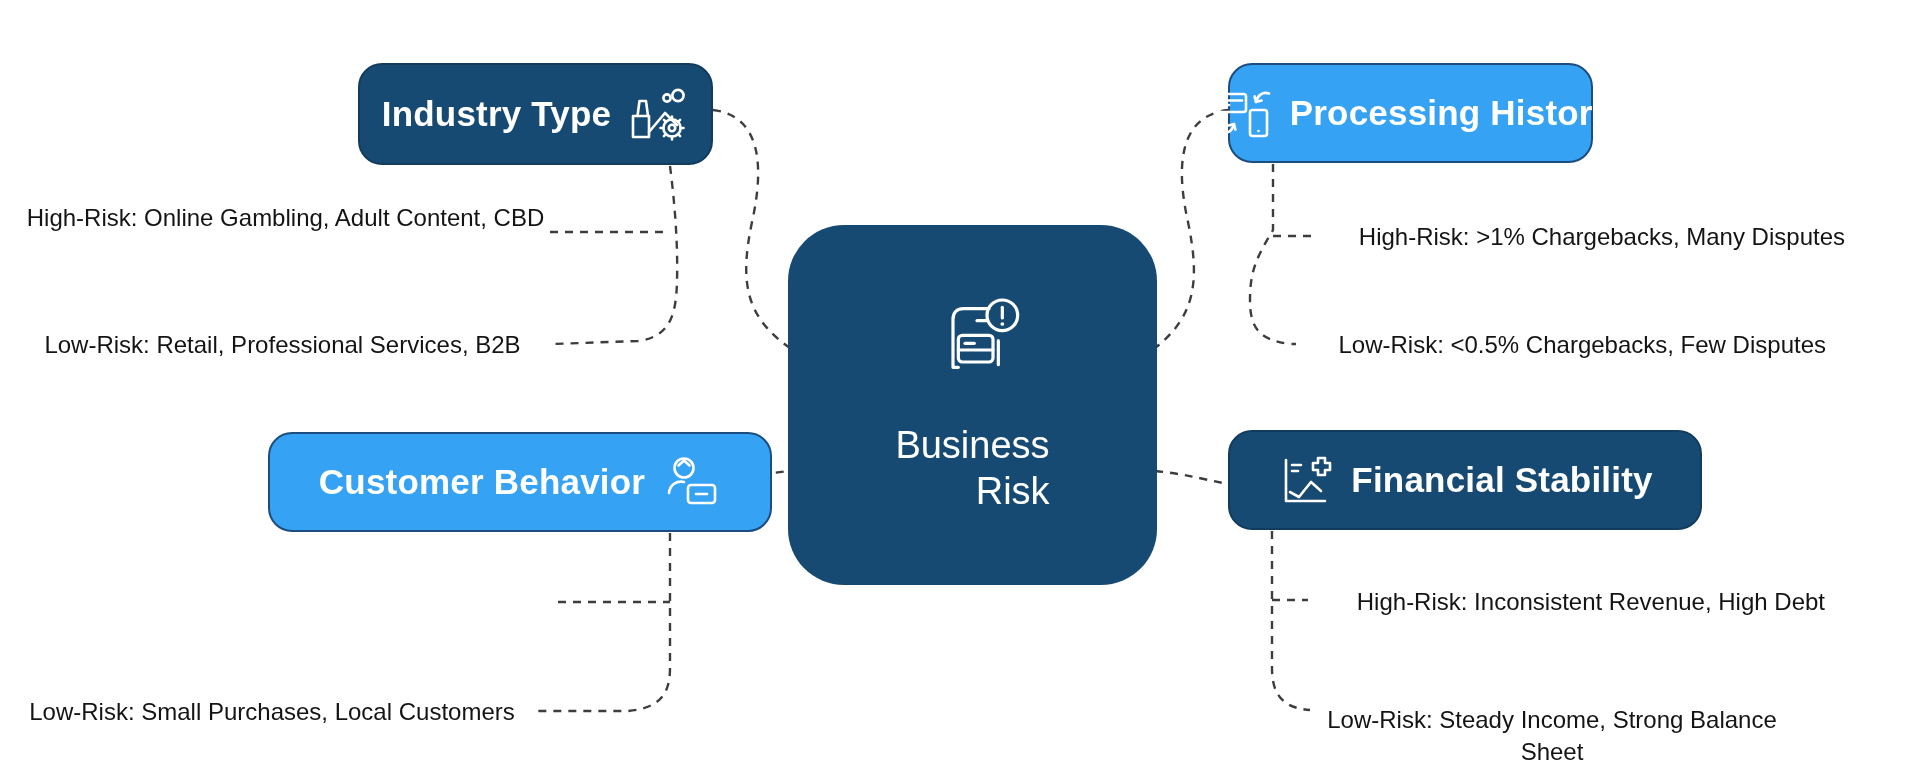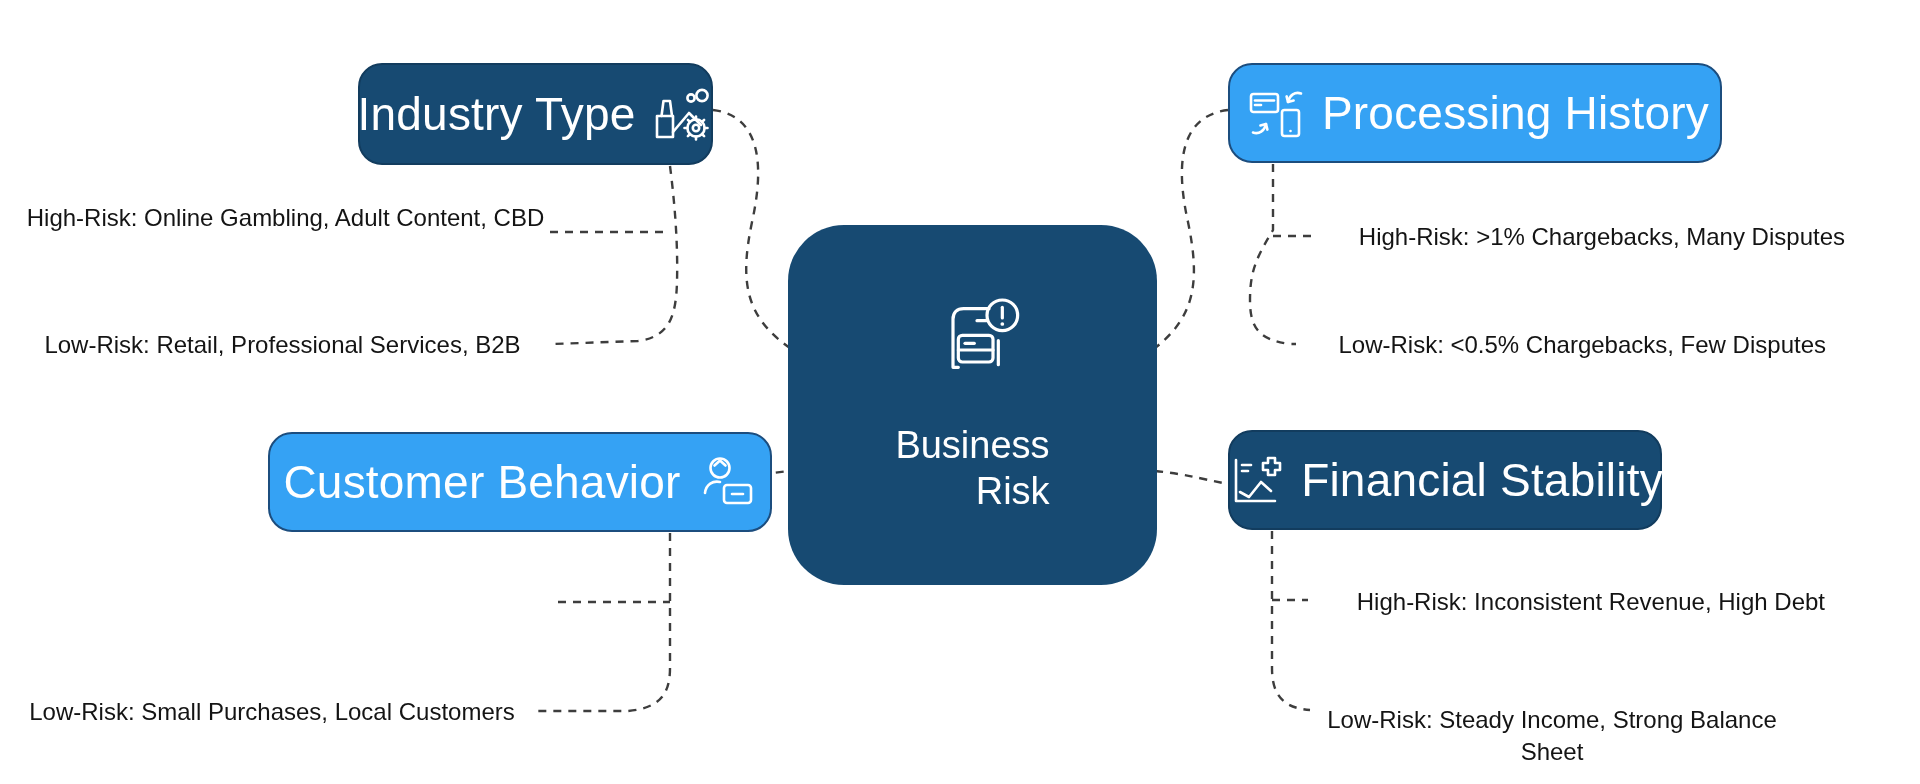--- a/index.html
+++ b/index.html
@@ -9,21 +9,21 @@
 
   svg.connectors { position: absolute; left: 0; top: 0; pointer-events: none; }
   .dash { fill: none; stroke: #3d3d3d; stroke-width: 2.4; stroke-dasharray: 8 7; }
 
   .node {
     position: absolute; display: flex; align-items: center; justify-content: center;
     gap: 14px; border-radius: 24px; color: #ffffff; padding: 0 22px;
   }
   .node.dark  { background: #174a72; border: 2px solid #123c5e; }
   .node.light { background: #35a2f4; border: 2.5px solid #1c4d7e; }
-  .node .label { font-size: 46px; font-weight: 400; letter-spacing: 0.2px; white-space: nowrap; }
+  .node .label { font-size: 35px; font-weight: 700; letter-spacing: 0.2px; white-space: nowrap; }
   .node svg { flex: 0 0 auto; }
 
   .center-node {
     position: absolute; left: 788px; top: 225px; width: 369px; height: 360px;
     background: #174a72; border-radius: 56px; color: #ffffff;
     display: flex; flex-direction: column; align-items: center; justify-content: center; gap: 26px;
   }
   .center-title { text-align: right; font-size: 38px; font-weight: 400; line-height: 1.2; margin-top: 16px; }
   .center-title div { white-space: nowrap; }
 
@@ -85,21 +85,21 @@
       <path d="M12.5 31 L14.5 16 H21 L23 31"></path>
       <path d="M24 47 L40 28 L52 40"></path>
       <circle cx="42" cy="13" r="3.6"></circle>
       <circle cx="53" cy="10.5" r="5.6"></circle>
       <circle cx="47" cy="43" r="8.6"></circle>
       <circle cx="47" cy="43" r="3.2"></circle>
       <path d="M47 31.5 V34.4 M47 51.6 V54.5 M58.5 43 H55.6 M38.4 43 H35.5 M55.1 34.9 L53 37 M41 49 L38.9 51.1 M55.1 51.1 L53 49 M41 37 L38.9 34.9"></path>
     </svg>
   </div>
 
-  <div class="node light" style="left:1228px; top:63px; width:494px; height:100px;padding-left:27px;">
+  <div class="node light" style="left:1228px; top:63px; width:365px; height:100px;padding-left:27px;">
     <svg class="icon" width="62" height="58" viewBox="0 0 62 58" fill="none" stroke="#ffffff" stroke-width="2.6" stroke-linecap="round" stroke-linejoin="round">
       <rect x="5" y="10" width="27" height="18" rx="2.5"></rect>
       <path d="M9 16.5 H28"></path>
       <path d="M9 21 H15"></path>
       <rect x="36" y="26" width="17" height="26" rx="2.5"></rect>
       <circle cx="44.5" cy="47" r="1.3" fill="#ffffff" stroke="none"></circle>
       <path d="M42 18 C43.5 11 49 7.5 55 9.5"></path>
       <path d="M42 18 L40.6 12.4 M42 18 L47.6 16.6"></path>
       <path d="M20 40 C18.5 47 13 50.5 7 48.5"></path>
       <path d="M20 40 L21.4 45.6 M20 40 L14.4 41.4"></path>
@@ -111,21 +111,21 @@
     <span class="label">Customer Behavior</span>
     <svg class="icon" width="62" height="58" viewBox="0 0 62 58" fill="none" stroke="#ffffff" stroke-width="2.6" stroke-linecap="round" stroke-linejoin="round">
       <circle cx="25" cy="15" r="9.5"></circle>
       <path d="M19.5 12.5 L25 7.5 L30.5 12.5"></path>
       <path d="M10 40 C11 31 18 27.5 25 29"></path>
       <rect x="29" y="32" width="27" height="18" rx="3"></rect>
       <path d="M37 41 H48"></path>
     </svg>
   </div>
 
-  <div class="node dark" style="left:1228px; top:430px; width:434px; height:100px;">
+  <div class="node dark" style="left:1228px; top:430px; width:474px; height:100px;">
     <svg class="icon" width="60" height="58" viewBox="0 0 60 58" fill="none" stroke="#ffffff" stroke-width="2.6" stroke-linecap="round" stroke-linejoin="round">
       <path d="M9 9 V50 H48"></path>
       <path d="M15 14 H24"></path>
       <path d="M15 20 H21"></path>
       <path d="M13 41 L22 46 L34 31 L44 40"></path>
       <path d="M41 7 h7 v5 h5 v7 h-5 v5 h-7 v-5 h-5 v-7 h5 Z"></path>
     </svg>
     <span class="label">Financial Stability</span>
   </div>
 

